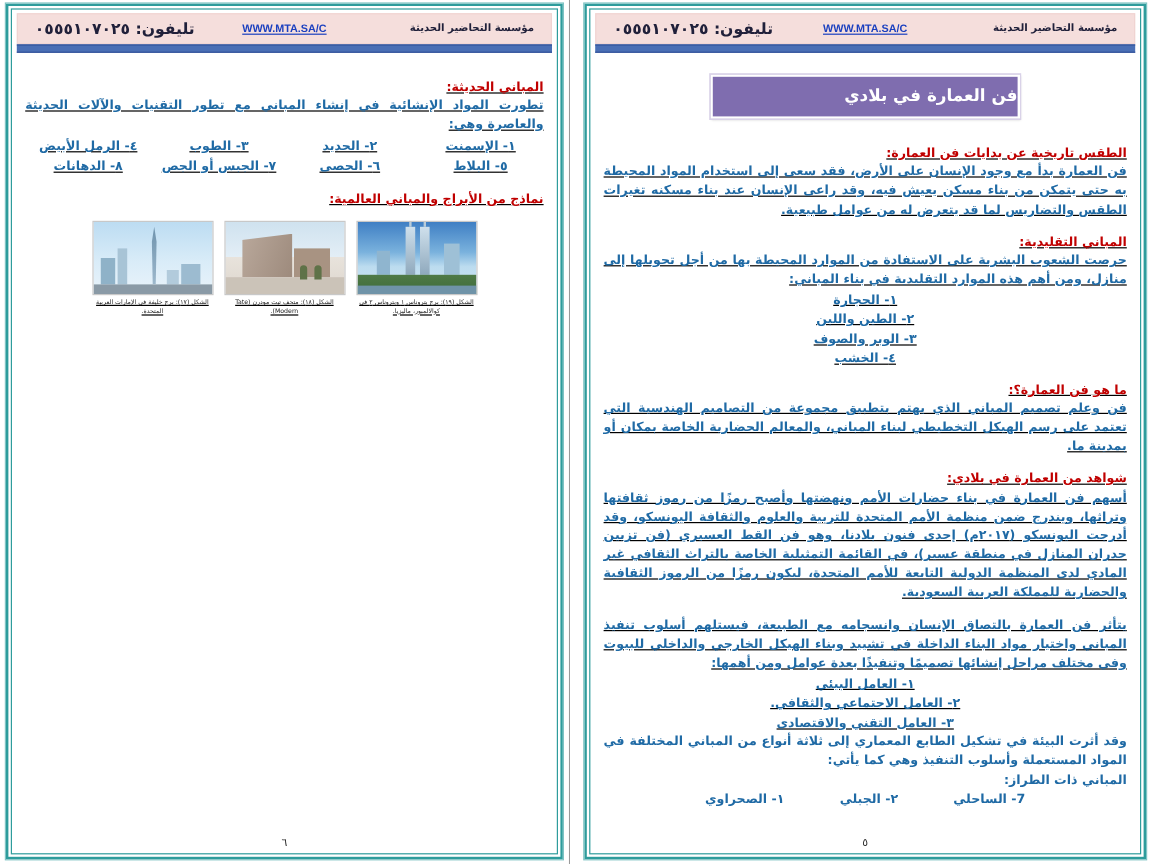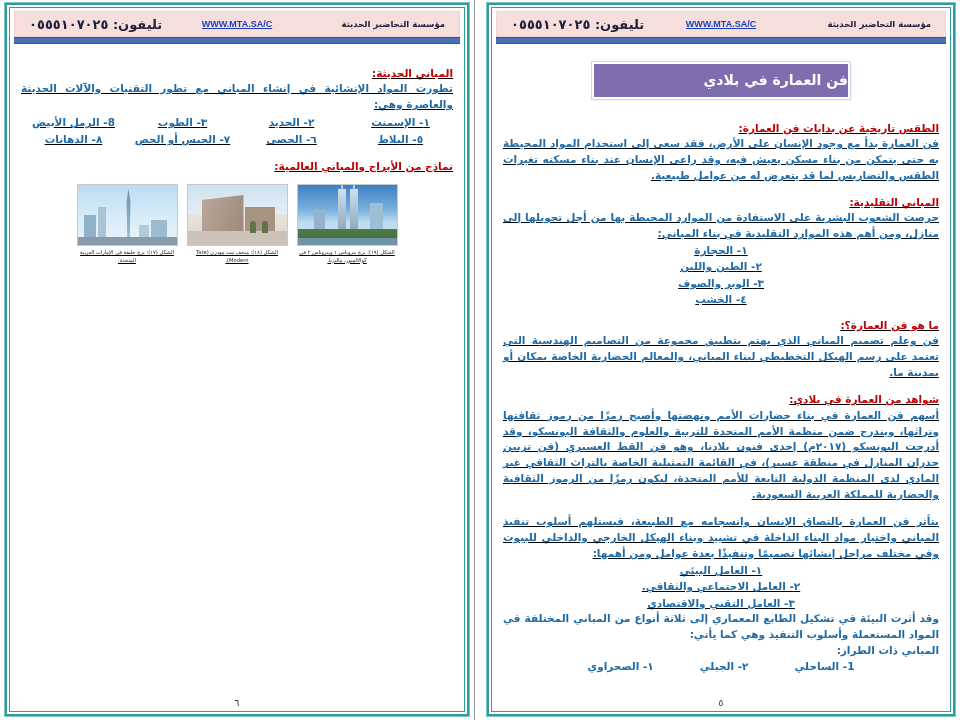--- a/index.html
+++ b/index.html
@@ -367,21 +367,21 @@
             <li>١- العامل البيئي</li>
             <li>٢- العامل الاجتماعي والثقافي.</li>
             <li>٣- العامل التقني والاقتصادي</li>
           </ul>
         </div>
 
         <div>
           <p class="para">وقد أثرت البيئة في تشكيل الطابع المعماري إلى ثلاثة أنواع من المباني المختلفة في المواد المستعملة وأسلوب التنفيذ وهي كما يأتي:</p>
           <p class="line para-r">المباني ذات الطراز:</p>
           <div class="inline-row">
-            <span>1- الساحلي</span>
+            <span>7- الساحلي</span>
             <span>٢- الجبلي</span>
             <span>١- الصحراوي</span>
           </div>
         </div>
 
       </div>
 
       <div class="pg">٥</div>
     </div>
   </div>
@@ -403,21 +403,21 @@
 
       <div class="body">
 
         <div class="sec sec-first">
           <h2 class="head">المباني الحديثة:</h2>
           <p class="para">تطورت المواد الإنشائية في إنشاء المباني مع تطور التقنيات والآلات الحديثة والعاصرة وهي:</p>
           <div class="mat-grid">
             <span>١- الإسمنت</span>
             <span>٢- الحديد</span>
             <span>٣- الطوب</span>
-            <span>8- الرمل الأبيض</span>
+            <span>٤- الرمل الأبيض</span>
             <span>٥- البلاط</span>
             <span>٦- الحصى</span>
             <span>٧- الجبس أو الجص</span>
             <span>٨- الدهانات</span>
           </div>
         </div>
 
         <div class="sec">
           <h2 class="head">نماذج من الأبراج والمباني العالمية:</h2>
 

